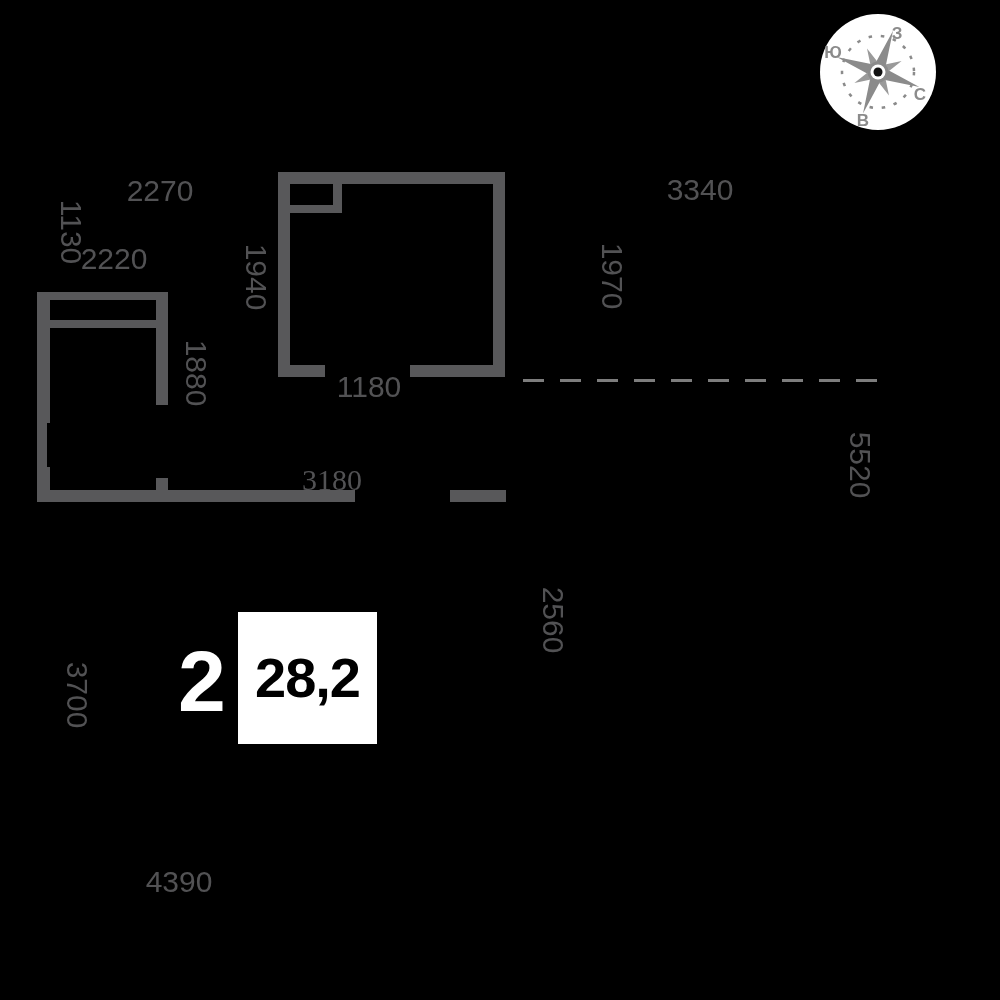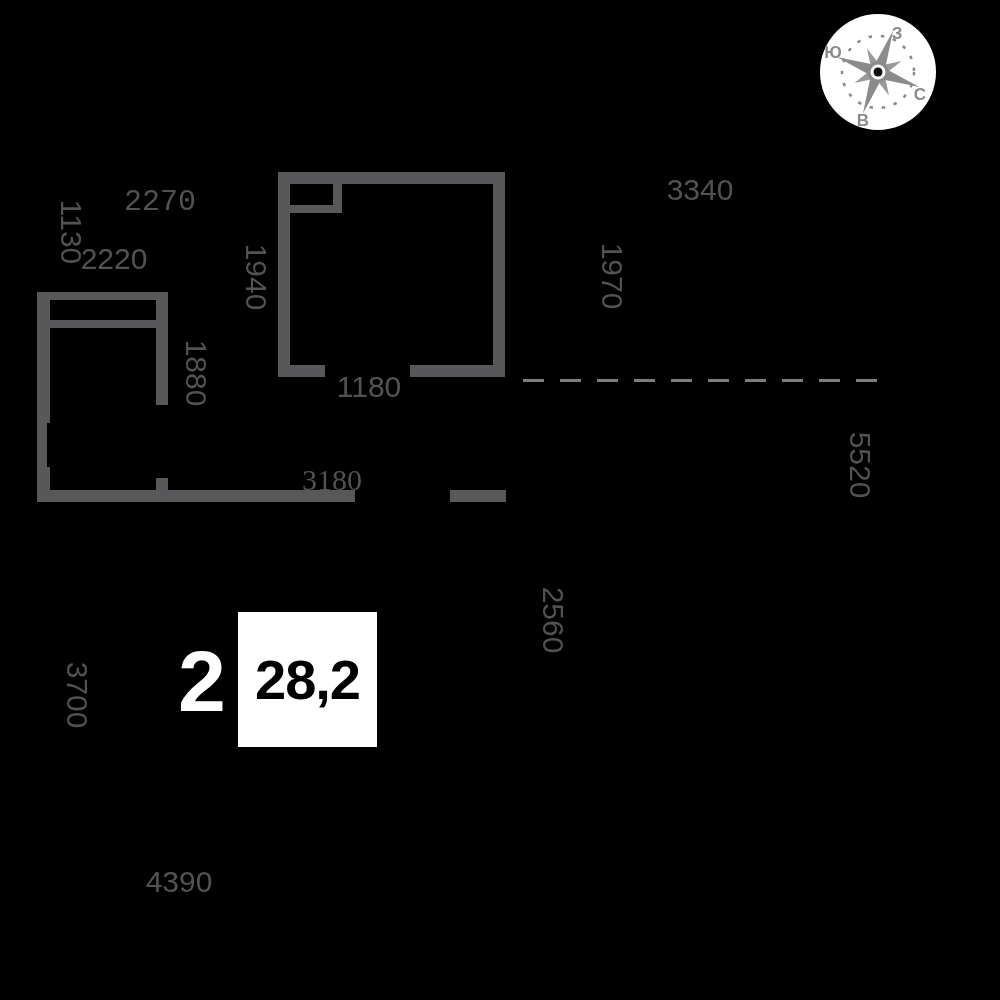--- a/index.html
+++ b/index.html
@@ -17,21 +17,21 @@
     position:absolute;color:#525254;font-size:30px;line-height:1;white-space:nowrap;
     transform:translate(-50%,-50%);
   }
   .dim.vert{transform:translate(-50%,-50%) rotate(90deg);}
   .rooms-number{
     position:absolute;left:202px;top:681px;transform:translate(-50%,-50%);
     color:#fff;font-size:86px;font-weight:700;line-height:1;
   }
   .area-badge{
     position:absolute;left:238px;top:612px;width:139px;height:135px;background:#fff;
-    display:flex;flex-direction:row;
+    display:flex;flex-direction:column;
   }
   .area-cell{
     flex:1;display:flex;align-items:center;justify-content:center;
     color:#000;font-size:56px;font-weight:700;line-height:1;letter-spacing:-1px;
   }
   .area-divider{height:3px;background:#000;}
   .compass{position:absolute;left:813px;top:7px;width:130px;height:130px;}
 </style>
 </head>
 <body>
@@ -52,21 +52,21 @@
   <div class="wall" style="left:49px;top:320px;width:119px;height:8px;"></div>
   <div class="wall" style="left:156px;top:292px;width:12px;height:113px;"></div>
   <div class="wall" style="left:156px;top:478px;width:12px;height:24px;"></div>
   <div class="wall" style="left:37px;top:490px;width:318px;height:12px;"></div>
   <div class="wall-notch" style="left:47px;top:423px;width:3px;height:44px;"></div>
 
   <div class="wall" style="left:450px;top:490px;width:56px;height:12px;"></div>
 
   <div class="dashed-line"></div>
 
-  <span class="dim" style="left:160px;top:202px;font-family:Liberation Mono, monospace;">2270</span>
+  <span class="dim" style="left:160px;top:191px;">2270</span>
   <span class="dim vert" style="left:71px;top:232px;">1130</span>
   <span class="dim" style="left:114px;top:259px;">2220</span>
   <span class="dim vert" style="left:256px;top:277px;">1940</span>
   <span class="dim" style="left:700px;top:190px;">3340</span>
   <span class="dim vert" style="left:612px;top:276px;">1970</span>
   <span class="dim" style="left:369px;top:387px;">1180</span>
   <span class="dim vert" style="left:196px;top:373px;">1880</span>
   <span class="dim" style="left:332px;top:480px;font-family:Liberation Serif, serif;">3180</span>
   <span class="dim vert" style="left:860px;top:465px;">5520</span>
   <span class="dim vert" style="left:553px;top:620px;">2560</span>

